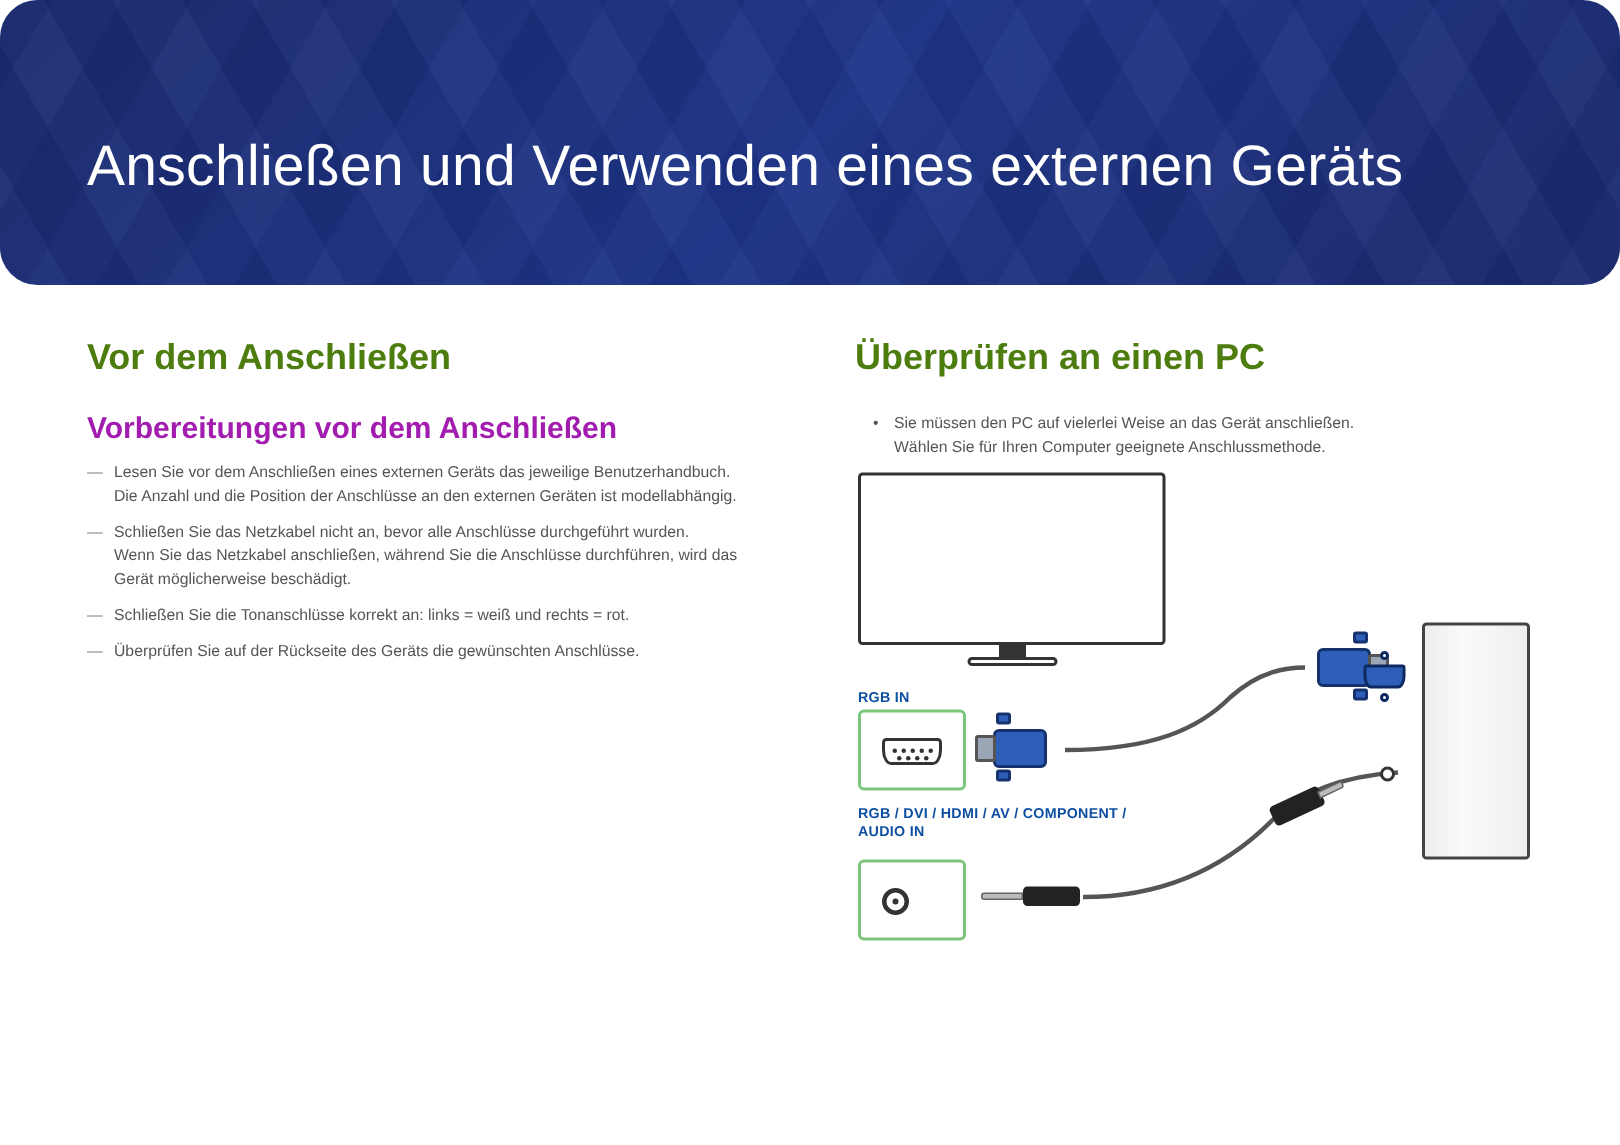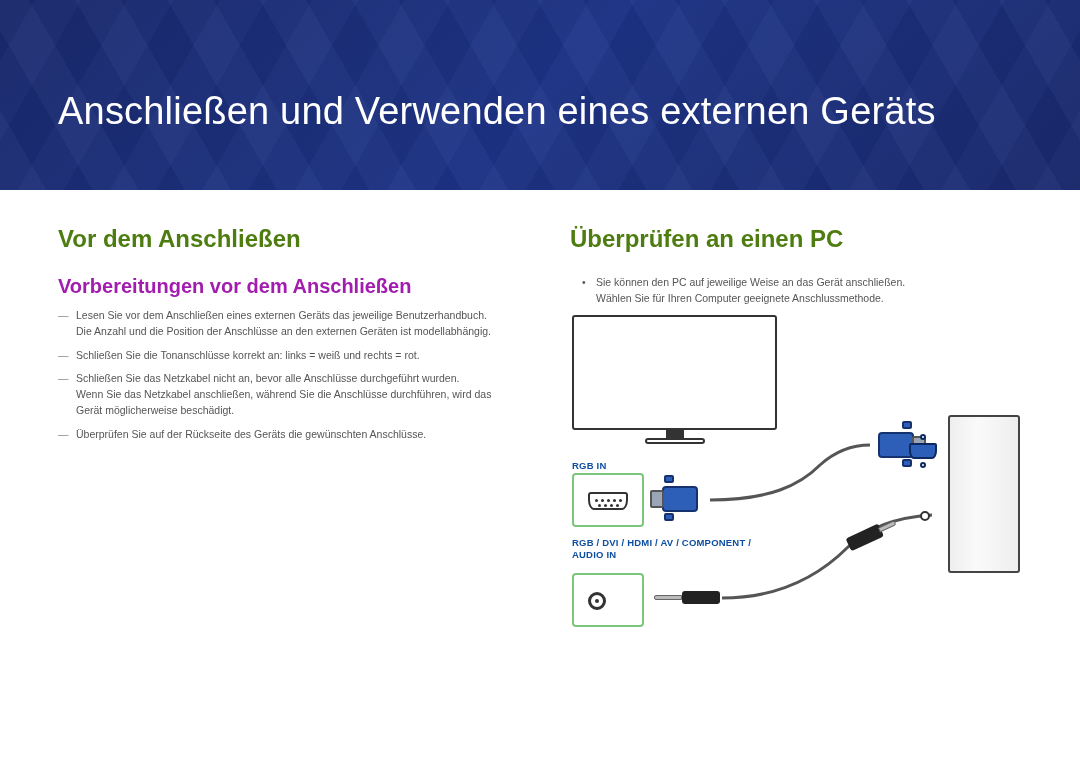--- a/index.html
+++ b/index.html
@@ -10,20 +10,21 @@
     background: #fff;
     position: relative;
     overflow: hidden;
   }
   .header-bg {
     width: 100%;
     height: 190px;
     background: linear-gradient(135deg, #1a2a6e 0%, #1e3488 50%, #1a2a6e 100%);
     position: relative;
     overflow: hidden;
+    border-radius: 25px;
   }
   .header-bg::before {
     content: "";
     position: absolute;
     inset: 0;
     background:
       repeating-linear-gradient(60deg, rgba(255,255,255,0.03) 0 40px, rgba(0,0,0,0.04) 40px 80px),
       repeating-linear-gradient(-60deg, rgba(255,255,255,0.025) 0 40px, rgba(0,0,0,0.035) 40px 80px);
     opacity: 0.8;
   }
@@ -263,37 +264,37 @@
 
   <div class="col">
     <h2 class="section">Vor dem Anschließen</h2>
     <h3 class="subsection">Vorbereitungen vor dem Anschließen</h3>
     <ul class="dash">
       <li>
         <span>Lesen Sie vor dem Anschließen eines externen Geräts das jeweilige Benutzerhandbuch.</span>
         <span class="subtext">Die Anzahl und die Position der Anschlüsse an den externen Geräten ist modellabhängig.</span>
       </li>
       <li>
-        <span>Schließen Sie die Tonanschlüsse korrekt an: links = weiß und rechts = rot.</span>
-      </li>
-      <li>
         <span>Schließen Sie das Netzkabel nicht an, bevor alle Anschlüsse durchgeführt wurden.</span>
         <span class="subtext">Wenn Sie das Netzkabel anschließen, während Sie die Anschlüsse durchführen, wird das Gerät möglicherweise beschädigt.</span>
+      </li>
+      <li>
+        <span>Schließen Sie die Tonanschlüsse korrekt an: links = weiß und rechts = rot.</span>
       </li>
       <li>
         <span>Überprüfen Sie auf der Rückseite des Geräts die gewünschten Anschlüsse.</span>
       </li>
     </ul>
   </div>
 
   <div class="col">
     <h2 class="section">Überprüfen an einen PC</h2>
     <ul class="dot">
       <li>
-        <span>Sie können den PC auf jeweilige Weise an das Gerät anschließen.</span>
+        <span>Sie müssen den PC auf vielerlei Weise an das Gerät anschließen.</span>
         <span class="subtext">Wählen Sie für Ihren Computer geeignete Anschlussmethode.</span>
       </li>
     </ul>
 
 
     <div class="diagram">
 
       <div class="monitor">
         <div class="screen"></div>
         <div class="neck"></div>

